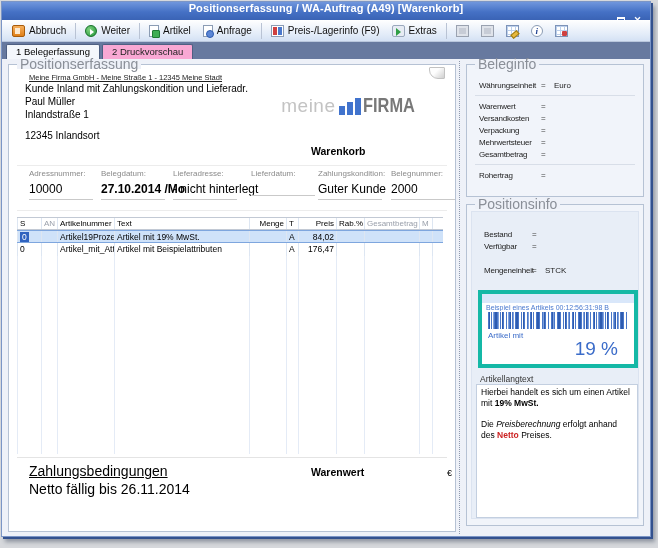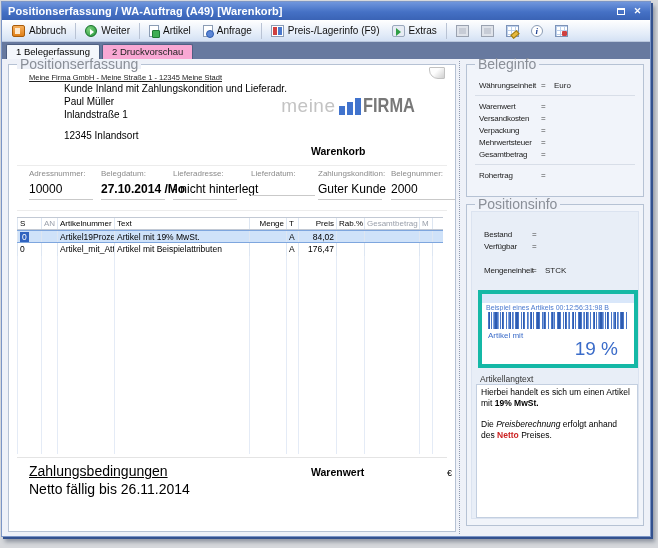--- a/index.html
+++ b/index.html
@@ -5,21 +5,21 @@
   * { margin:0; padding:0; box-sizing:border-box; }
   html,body { width:658px; height:548px; font-family:"Liberation Sans", sans-serif; background:#d6d8dc; }
   .screen { position:relative; width:658px; height:548px; overflow:hidden; }
 
   
   .window { position:absolute; left:1px; top:1px; width:650px; height:536px;
             background:#eef1f8; border:1px solid #7b95c6;
             box-shadow:2px 2px 0 #33518e, 4px 5px 4px rgba(60,70,90,.45); }
   .titlebar { position:absolute; left:0; top:0; right:0; height:18px;
               background:linear-gradient(#7096dd, #4571c5 55%, #3a63b5);
-              display:flex; align-items:center; padding:0 6px; }
+              display:flex; align-items:center; padding:0 6px;flex-direction:column; }
   .titlebar .title { color:#fff; font-size:11px; font-weight:bold; letter-spacing:.1px; }
   .win-controls { margin-left:auto; display:flex; gap:4px; align-items:center; }
   .winbtn { width:13px; height:12px; display:flex; align-items:center; justify-content:center;
             color:#fff; font-size:9px; font-weight:bold; cursor:default; }
   .restore-glyph { width:8px; height:7px; border:1px solid #fff; border-top-width:2px; }
 
   .toolbar { position:absolute; left:0; top:18px; right:0; height:22px;
              background:linear-gradient(#ffffff,#e2ebf8 70%,#d4e1f4);
              border-bottom:1px solid #b9c6dc; display:flex; align-items:center; padding:0 4px; }
   .tbtn { display:flex; align-items:center; gap:4px; height:18px; padding:0 5px;
@@ -54,21 +54,21 @@
   .tab.inactive { background:#f9a8d4; color:#222; }
 
   
   .content { position:absolute; left:0; top:57px; right:0; bottom:0; background:#eef1f8; }
 
   .gb { position:absolute; border:1px solid #b6c2d4; }
   .gb > .cap { position:absolute; top:-6px; left:8px; font-size:14px; color:#8a8f98; background:#eef1f8; padding:0 3px; line-height:10px; }
 
   .doc { left:6px; top:5px; width:448px; height:468px; background:#fff; }
   .sender { position:absolute; left:20px; top:8px; font-size:7.5px; color:#222; text-decoration:underline; }
-  .addr { position:absolute; left:16px; top:17px; font-size:10px; color:#000; line-height:13px;margin-left:39px; }
+  .addr { position:absolute; left:16px; top:17px; font-size:10px; color:#000; line-height:13px; }
   .addr .gap { height:8px; }
   .logo { position:absolute; right:26px; top:28px; display:flex; align-items:flex-end; }
   .logo .w1 { font-size:19px; color:#c3c3c3; letter-spacing:.5px; }
   .logo .bars { display:flex; align-items:flex-end; gap:2px; margin:0 2px 2px 3px; }
   .logo .bars i { display:block; width:6px; background:#4173cd; }
   .logo .w2 { font-size:21px; font-weight:bold; color:#787878; transform:scaleX(.78); transform-origin:left bottom; letter-spacing:0; }
   .page-corner { position:absolute; right:10px; top:2px; width:16px; height:12px;
                  background:linear-gradient(135deg,#fdfdfd 40%,#cfcfcf); border:1px solid #c2c2c2; border-radius:1px 1px 1px 9px; }
   .doc-title { position:absolute; left:302px; top:80px; font-size:10.5px; font-weight:bold; color:#000; }
 

